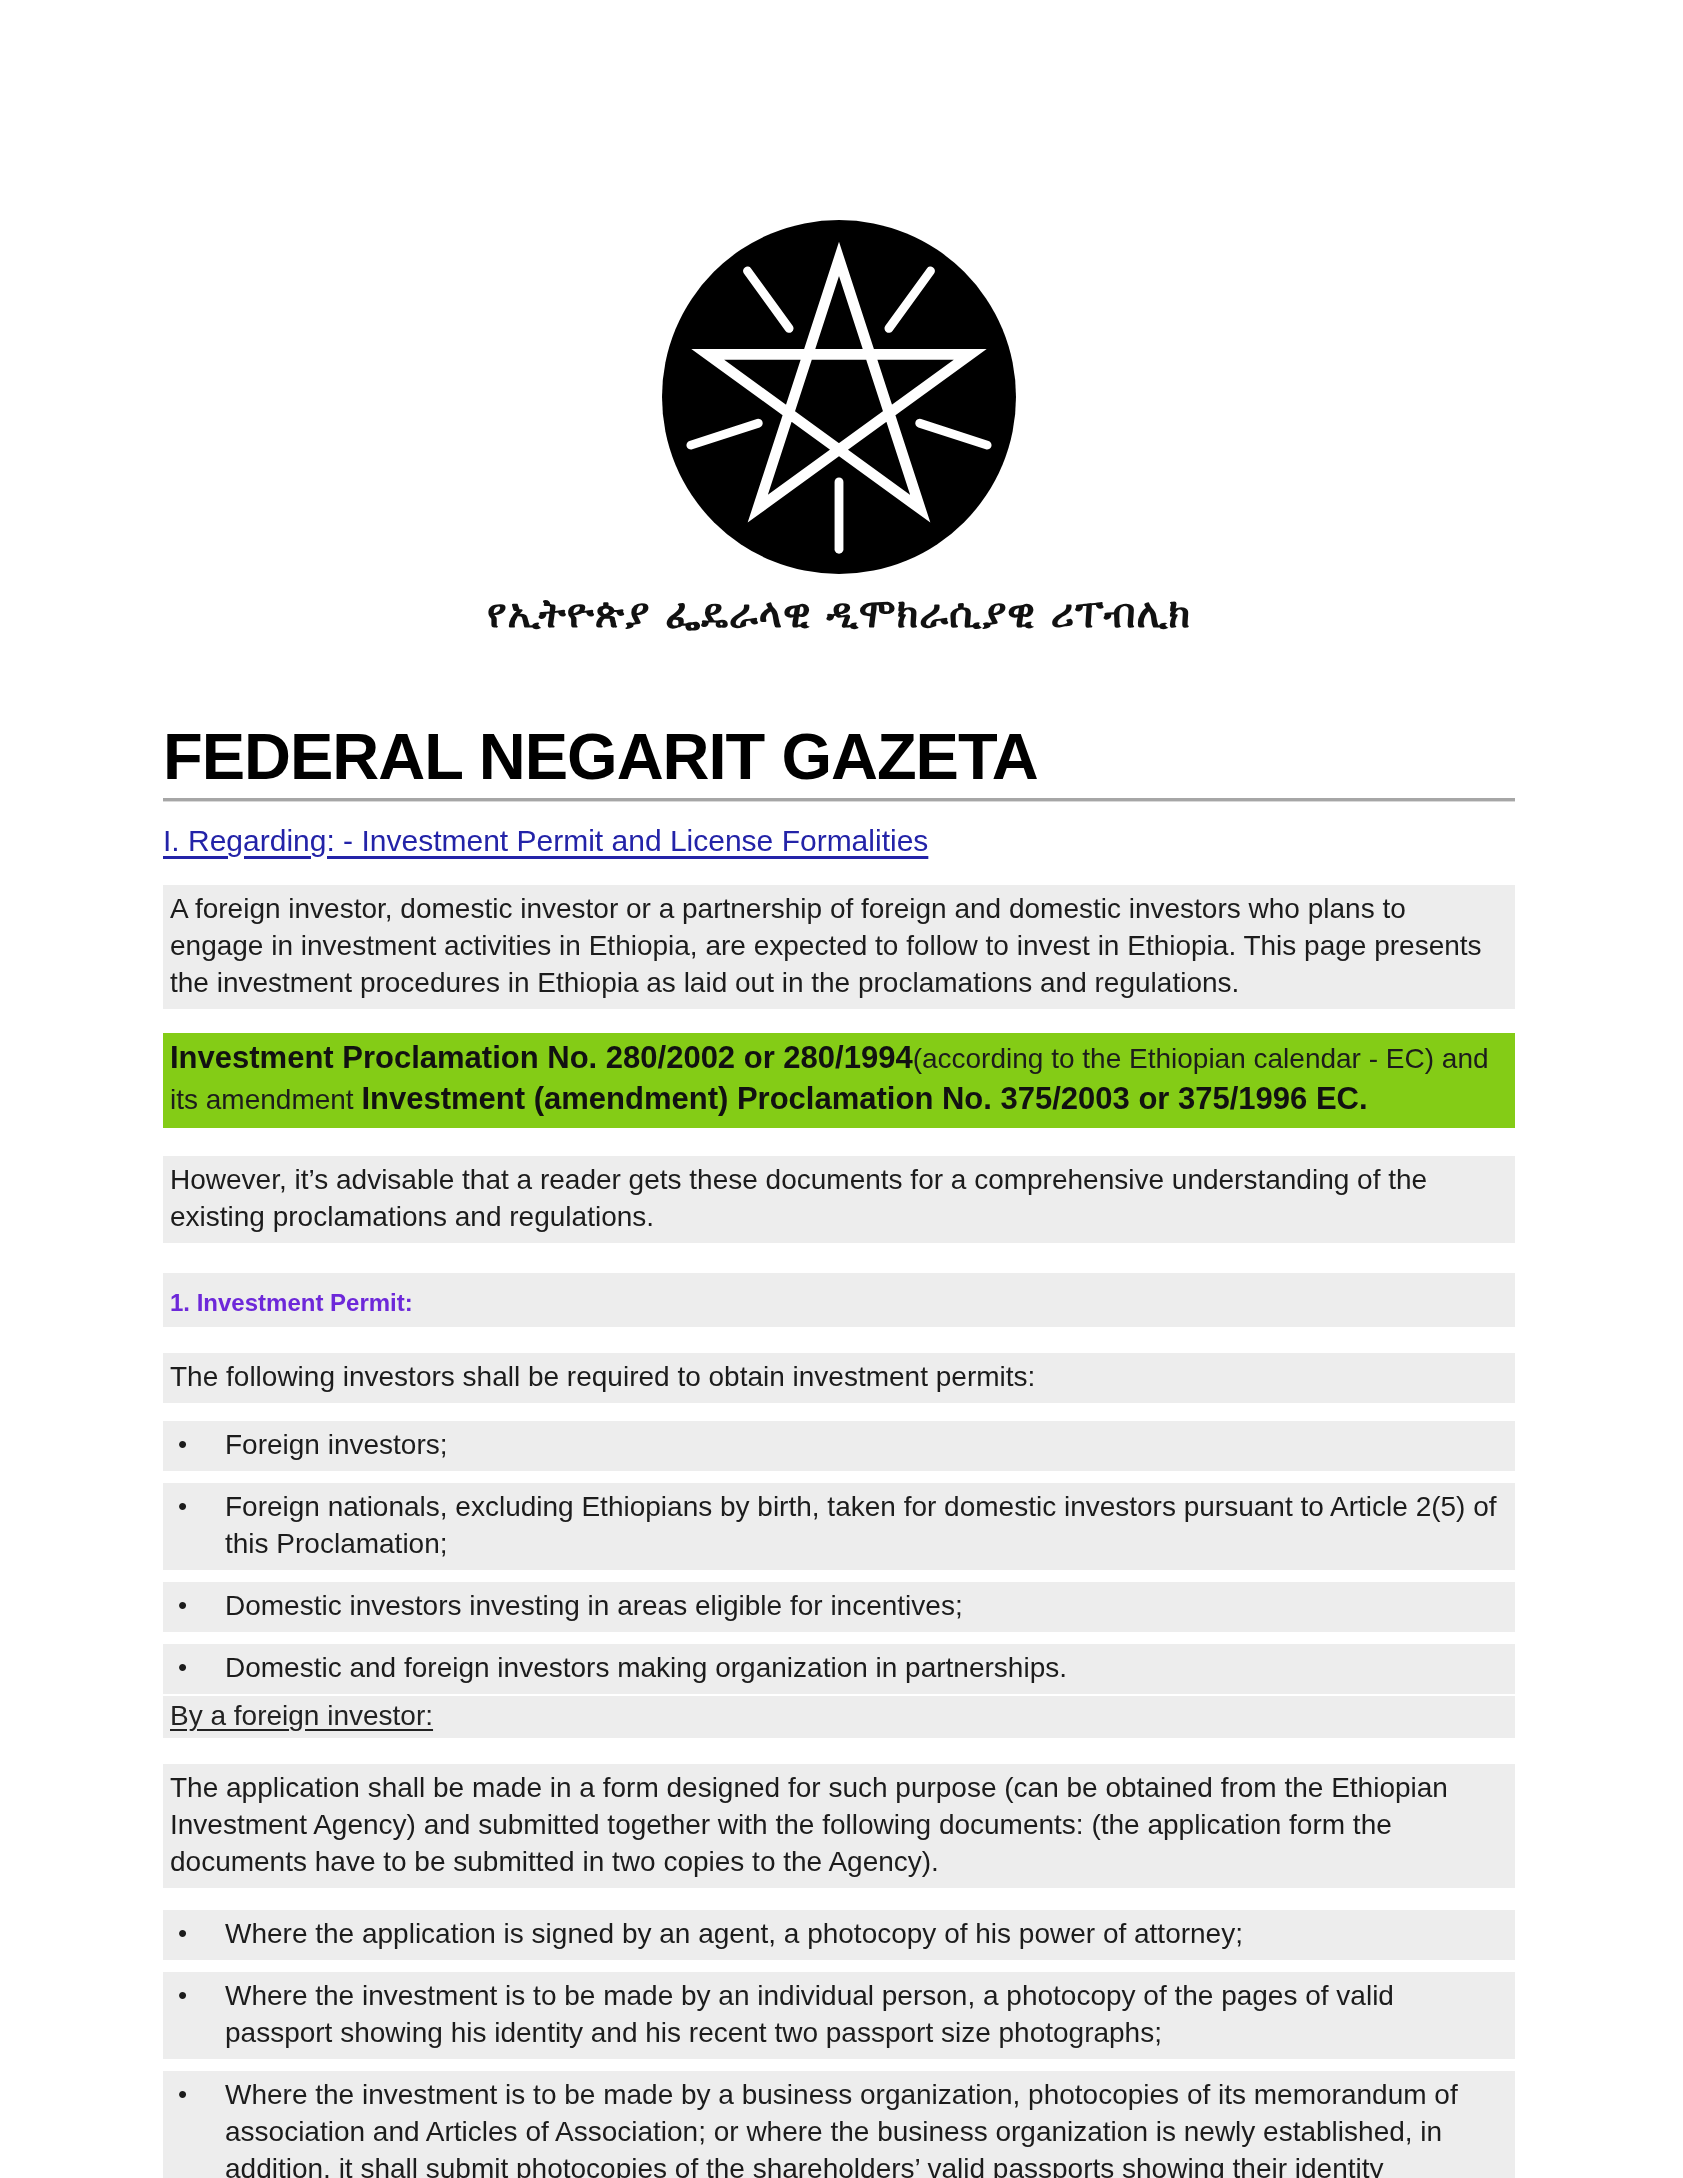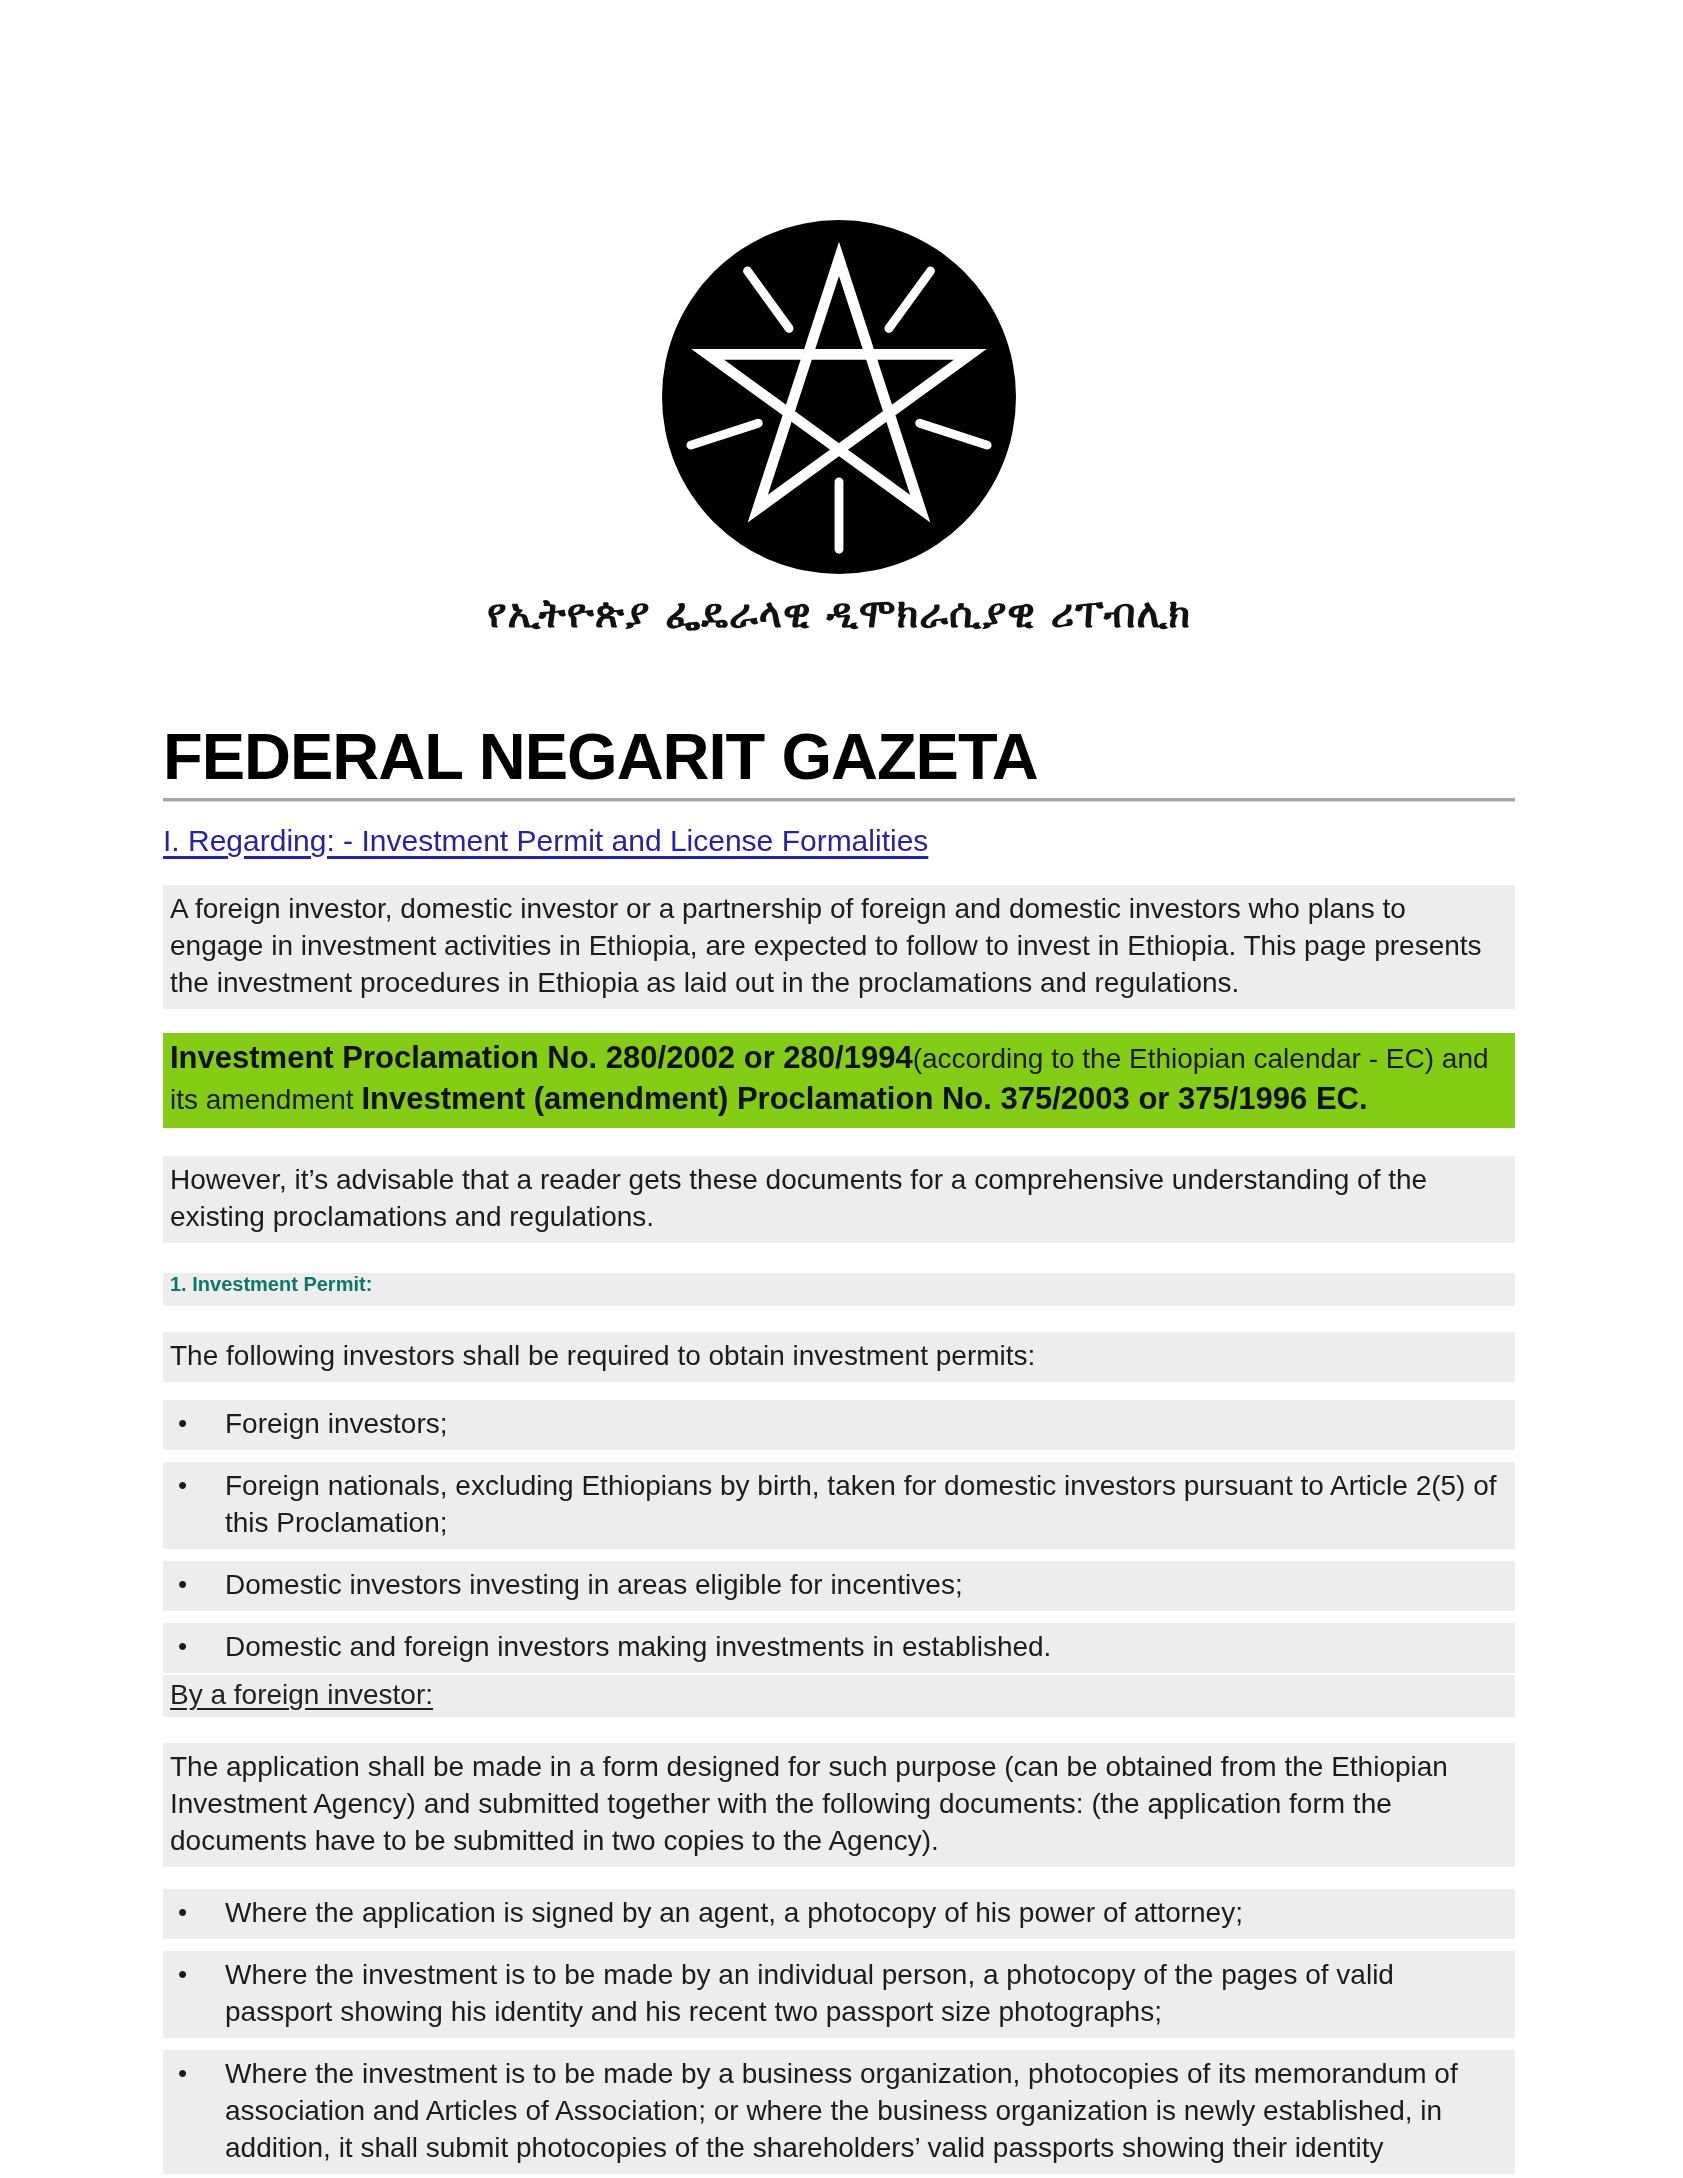--- a/index.html
+++ b/index.html
@@ -63,24 +63,24 @@
   }
   .body-text { font-size: 28px; line-height: 37px; color: #1c1c1c; }
   .gray { background: #ededed; }
   .para { padding: 5px 25px 8px 7px; }
   .p-intro { margin-top: 27px; }
   .p-proclamation { margin-top: 24px; background: #84cc16; line-height: 40px; }
   .p-proclamation .bold-run { font-weight: bold; font-size: 31px; color: #111; }
   .p-advice { margin-top: 28px; }
   .p-permit-heading {
     margin-top: 30px;
-    font-size: 20px;
+    font-size: 24px;
     font-weight: bold;
-    color: #0f766e;
-    padding: 0 10px 10px 7px;
+    color: #6d28d9;
+    padding: 16px 10px 10px 7px;
   }
   .p-permit-intro { margin-top: 26px; }
   .bullet-list { margin-top: 18px; }
   .bullet-row {
     display: flex;
     align-items: flex-start;
     padding: 5px 10px 8px 7px;
     margin-bottom: 12px;
   }
   .bullet-row:last-child { margin-bottom: 0; }
@@ -156,21 +156,21 @@
     <div class="bullet-row gray body-text">
       <span class="bullet">•</span>
       <span class="bullet-text">Foreign nationals, excluding Ethiopians by birth, taken for domestic investors pursuant to Article 2(5) of this Proclamation;</span>
     </div>
     <div class="bullet-row gray body-text">
       <span class="bullet">•</span>
       <span class="bullet-text">Domestic investors investing in areas eligible for incentives;</span>
     </div>
     <div class="bullet-row gray body-text">
       <span class="bullet">•</span>
-      <span class="bullet-text">Domestic and foreign investors making investments in established.</span>
+      <span class="bullet-text">Domestic and foreign investors making organization in partnerships.</span>
     </div>
   </div>
 
   
   <div class="gray foreign-label"><span>By a foreign investor:</span></div>
 
   
   <div class="body-text gray para p-application">The application shall be made in a form designed for such purpose (can be obtained from the Ethiopian Investment Agency) and submitted together with the following documents: (the application form the documents have to be submitted in two copies to the Agency).</div>
 
   

